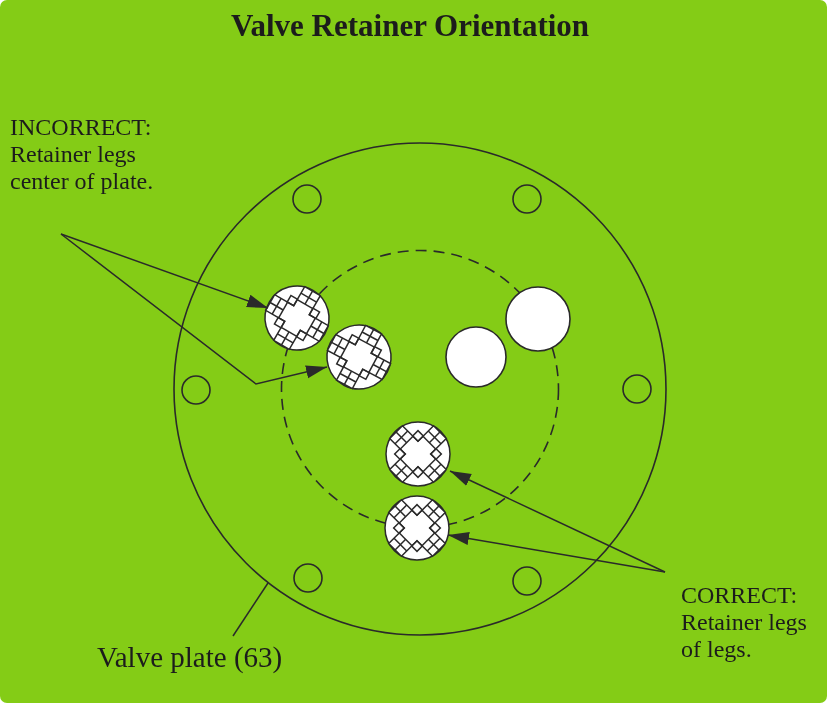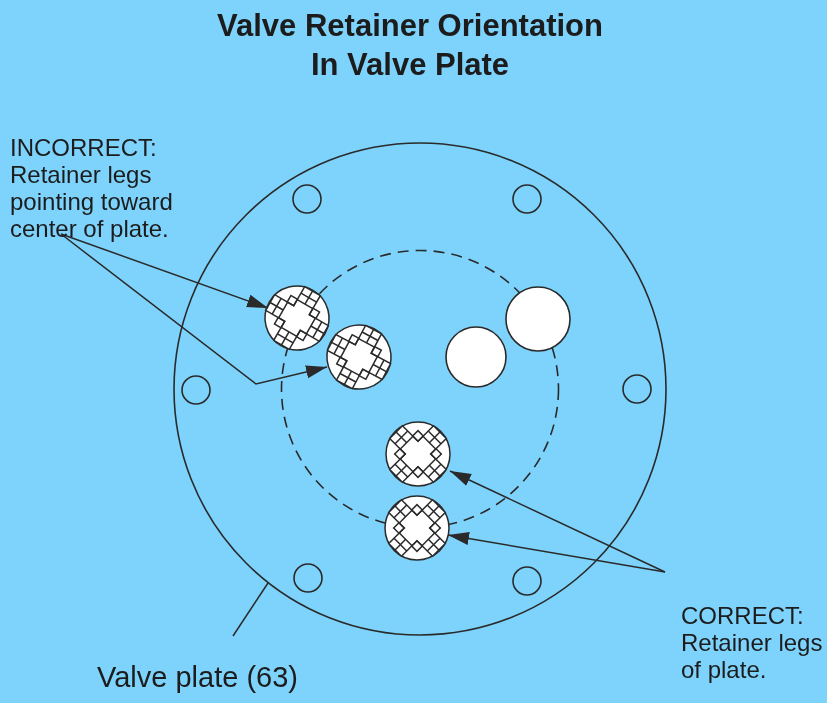--- a/index.html
+++ b/index.html
@@ -4,24 +4,25 @@
 <style>
   html, body {
     margin: 0;
     padding: 0;
     background: #ffffff;
   }
   .canvas {
     position: relative;
     width: 827px;
     height: 703px;
-    background: #7dd3fc;
-    font-family: Liberation Sans, sans-serif;
+    background: #84cc16;
+    font-family: Liberation Serif, serif;
     color: #1c1c1c;
     overflow: hidden;
+    border-radius: 7px;
   }
   .diagram-svg {
     position: absolute;
     left: 0;
     top: 0;
     width: 827px;
     height: 703px;
   }
   .title {
     position: absolute;
@@ -34,21 +35,20 @@
     font-weight: bold;
     color: #1c1c1c;
     letter-spacing: 0px;
   }
   .label {
     position: absolute;
     font-size: 24px;
     line-height: 27px;
     color: #1c1c1c;
     white-space: nowrap;
-    margin-top: 20px;
   }
   .label-incorrect {
     left: 10px;
     top: 114px;
   }
   .label-correct {
     left: 681px;
     top: 582px;
   }
   .label-valve-plate {
@@ -118,31 +118,29 @@
 
       <path d="M665,572 L450,471" marker-end="url(#arrowhead)" stroke-width="1.5"></path>
       <path d="M665,572 L448,535" marker-end="url(#arrowhead)" stroke-width="1.5"></path>
 
       <path d="M233,636 L268,583" stroke-width="1.5"></path>
     </g>
   </svg>
 
   <div class="title">
     <div>Valve Retainer Orientation</div>
-    <div>In Valve Plate</div>
   </div>
 
   <div class="label label-incorrect">
     <div>INCORRECT:</div>
     <div>Retainer legs</div>
-    <div>pointing toward</div>
     <div>center of plate.</div>
   </div>
 
   <div class="label label-correct">
     <div>CORRECT:</div>
     <div>Retainer legs</div>
-    <div>of plate.</div>
+    <div>of legs.</div>
   </div>
 
   <div class="label label-valve-plate">Valve plate (63)</div>
 
 </div>
 
 </body></html>

